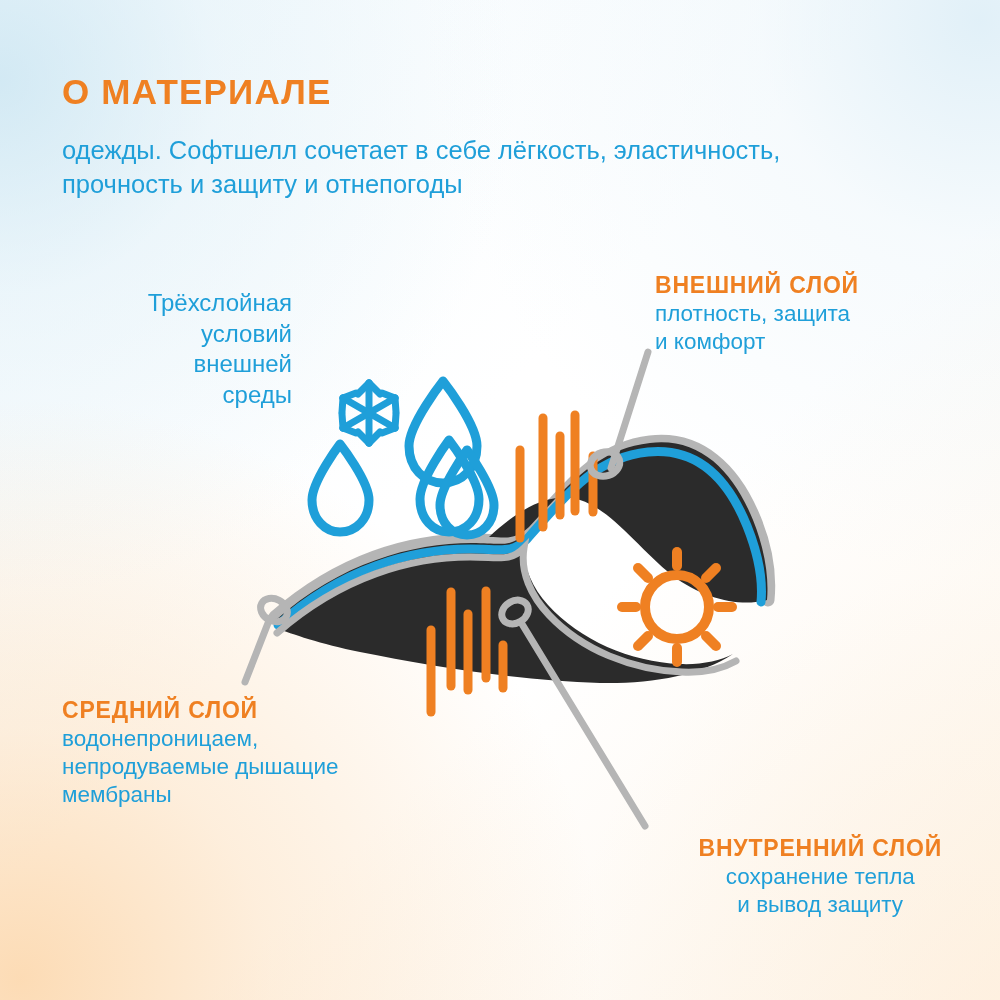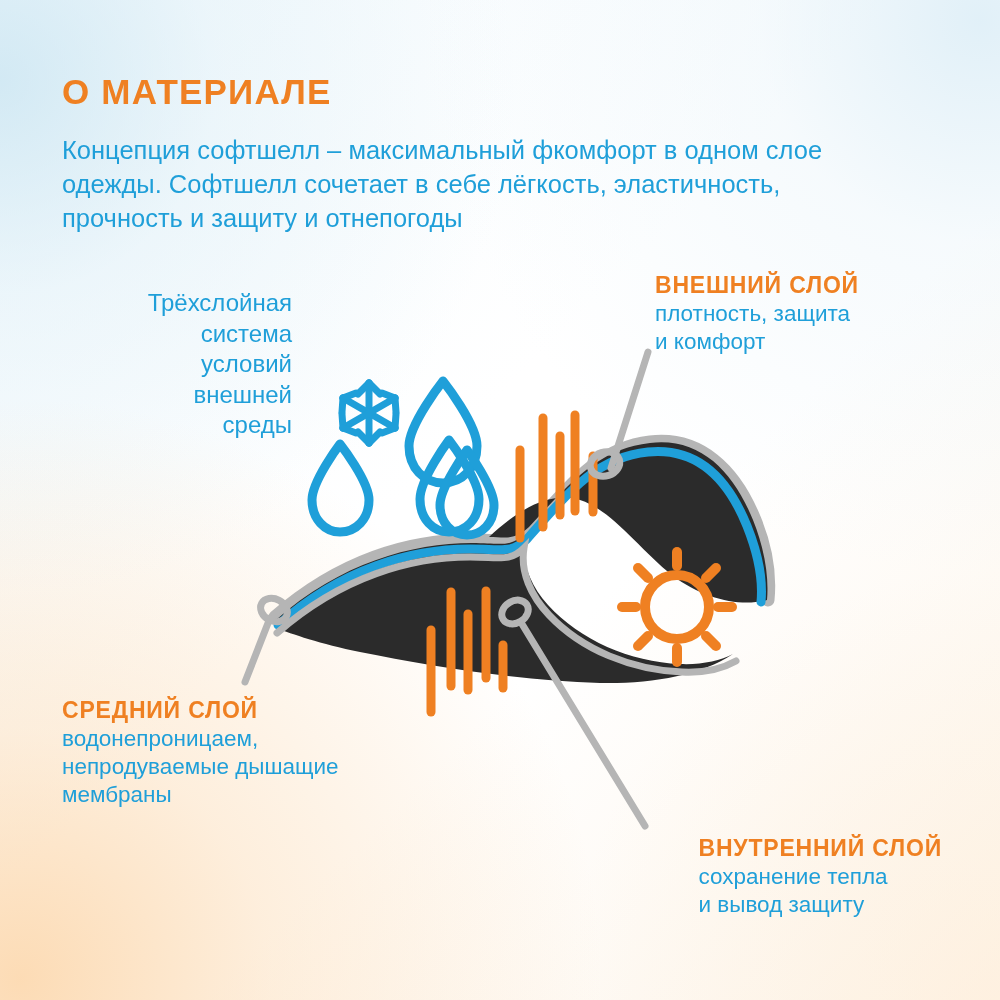--- a/index.html
+++ b/index.html
@@ -44,21 +44,21 @@
     font-size:23px;font-weight:bold;color:#ef8022;letter-spacing:0.8px;
     white-space:nowrap;line-height:30px;
   }
   .callout .c-body{
     font-size:22.5px;color:#1f9fd9;line-height:28px;
   }
   .callout .c-body div{white-space:nowrap;}
 
   .co-outer{left:655px;top:270px;text-align:left;}
   .co-middle{left:62px;top:695px;text-align:left;}
-  .co-inner{right:58px;top:833px;text-align:left;}
+  .co-inner{right:58px;top:833px;text-align:center;}
 
   
   .art{position:absolute;left:0;top:0;width:1000px;height:1000px;}
 </style>
 </head>
 <body>
 
 <div class="poster">
 
   <svg class="art" viewBox="0 0 1000 1000">
@@ -155,28 +155,26 @@
 
     <g>
       <line x1="522" y1="624" x2="645" y2="826" stroke="#b5b5b5" stroke-width="7" stroke-linecap="round"></line>
       <ellipse cx="515" cy="612" rx="14" ry="11" transform="rotate(-32 515 612)" fill="none" stroke="#b5b5b5" stroke-width="7"></ellipse>
     </g>
   </svg>
 
   <div class="title">О МАТЕРИАЛЕ</div>
 
   <div class="subtitle">
-    <div>Концепция софтшелл – максимальный фкомфорт в одном слое</div>
     <div>одежды. Софтшелл сочетает в себе лёгкость, эластичность,</div>
     <div>прочность и защиту и отнепогоды</div>
   </div>
 
   <div class="left-note">
     <div>Трёхслойная</div>
-    <div>система</div>
     <div>условий</div>
     <div>внешней</div>
     <div>среды</div>
   </div>
 
   <div class="callout co-middle">
     <div class="c-title">СРЕДНИЙ СЛОЙ</div>
     <div class="c-body">
       <div>водонепроницаем,</div>
       <div>непродуваемые дышащие</div>

